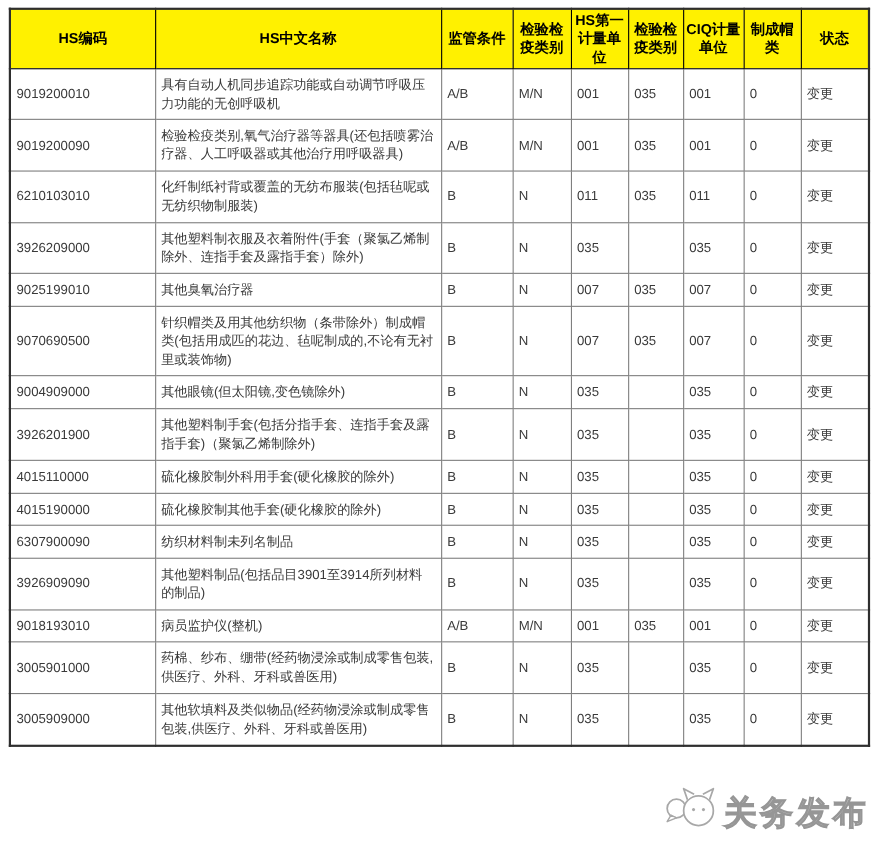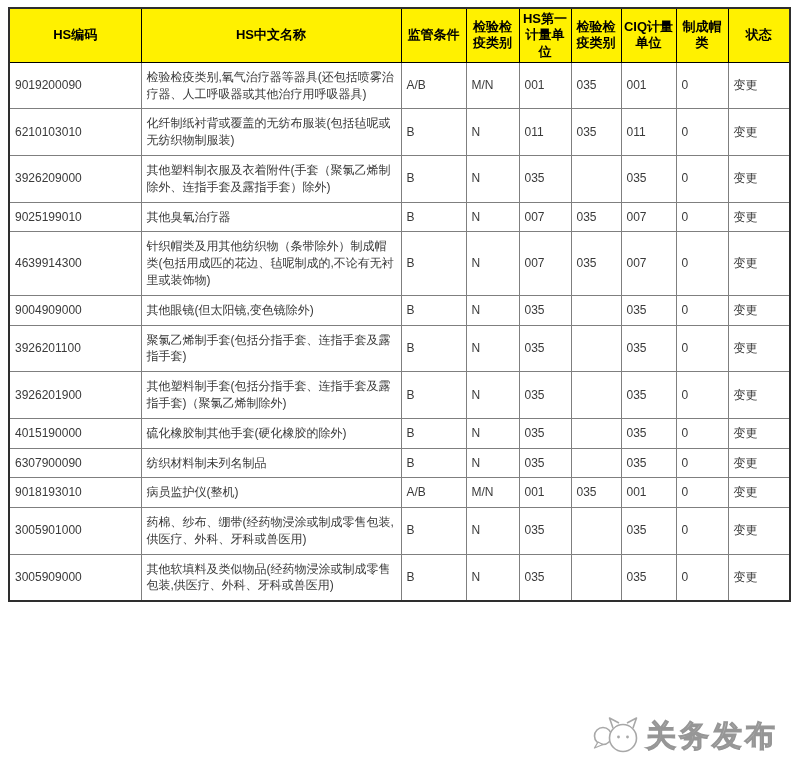--- a/index.html
+++ b/index.html
@@ -54,24 +54,24 @@
   col.c-sup   { width: 65px; }
   col.c-insp  { width: 53px; }
   col.c-u1    { width: 52px; }
   col.c-u2    { width: 50px; }
   col.c-ciq   { width: 55px; }
   col.c-valid { width: 52px; }
   col.c-stat  { width: 62px; }
 
   .watermark {
     position: absolute;
-    right: 22px;
+    right: 10px;
     bottom: 8px;
     display: flex;
-    align-items: center;
+    align-items: flex-end;
     gap: 3px;
     pointer-events: none;
   }
   .watermark .wm-text {
     font-size: 30px;
     font-weight: bold;
     letter-spacing: 3px;
     color: #c3c3c3;
     -webkit-text-stroke: 1px #969696;
     white-space: nowrap;
@@ -102,20 +102,31 @@
           <th>检验检疫类别</th>
           <th>HS第一计量单位</th>
           <th>检验检疫类别</th>
           <th>CIQ计量单位</th>
           <th>制成帽类</th>
           <th>状态</th>
         </tr>
       </thead>
       <tbody>
           <tr>
+            <td>9019200010</td>
+            <td>具有自动人机同步追踪功能或自动调节呼吸压力功能的无创呼吸机</td>
+            <td>A/B</td>
+            <td>M/N</td>
+            <td>001</td>
+            <td>035</td>
+            <td>001</td>
+            <td>0</td>
+            <td>变更</td>
+          </tr>
+          <tr>
             <td>9019200090</td>
             <td>检验检疫类别,氧气治疗器等器具(还包括喷雾治疗器、人工呼吸器或其他治疗用呼吸器具)</td>
             <td>A/B</td>
             <td>M/N</td>
             <td>001</td>
             <td>035</td>
             <td>001</td>
             <td>0</td>
             <td>变更</td>
           </tr>
@@ -146,21 +157,21 @@
             <td>其他臭氧治疗器</td>
             <td>B</td>
             <td>N</td>
             <td>007</td>
             <td>035</td>
             <td>007</td>
             <td>0</td>
             <td>变更</td>
           </tr>
           <tr>
-            <td>4639914300</td>
+            <td>9070690500</td>
             <td>针织帽类及用其他纺织物（条带除外）制成帽类(包括用成匹的花边、毡呢制成的,不论有无衬里或装饰物)</td>
             <td>B</td>
             <td>N</td>
             <td>007</td>
             <td>035</td>
             <td>007</td>
             <td>0</td>
             <td>变更</td>
           </tr>
           <tr>
@@ -168,55 +179,66 @@
             <td>其他眼镜(但太阳镜,变色镜除外)</td>
             <td>B</td>
             <td>N</td>
             <td>035</td>
             <td></td>
             <td>035</td>
             <td>0</td>
             <td>变更</td>
           </tr>
           <tr>
-            <td>3926201100</td>
-            <td>聚氯乙烯制手套(包括分指手套、连指手套及露指手套)</td>
-            <td>B</td>
-            <td>N</td>
-            <td>035</td>
-            <td></td>
-            <td>035</td>
-            <td>0</td>
-            <td>变更</td>
-          </tr>
-          <tr>
             <td>3926201900</td>
             <td>其他塑料制手套(包括分指手套、连指手套及露指手套)（聚氯乙烯制除外)</td>
             <td>B</td>
             <td>N</td>
             <td>035</td>
             <td></td>
             <td>035</td>
             <td>0</td>
             <td>变更</td>
           </tr>
           <tr>
+            <td>4015110000</td>
+            <td>硫化橡胶制外科用手套(硬化橡胶的除外)</td>
+            <td>B</td>
+            <td>N</td>
+            <td>035</td>
+            <td></td>
+            <td>035</td>
+            <td>0</td>
+            <td>变更</td>
+          </tr>
+          <tr>
             <td>4015190000</td>
             <td>硫化橡胶制其他手套(硬化橡胶的除外)</td>
             <td>B</td>
             <td>N</td>
             <td>035</td>
             <td></td>
             <td>035</td>
             <td>0</td>
             <td>变更</td>
           </tr>
           <tr>
             <td>6307900090</td>
             <td>纺织材料制未列名制品</td>
+            <td>B</td>
+            <td>N</td>
+            <td>035</td>
+            <td></td>
+            <td>035</td>
+            <td>0</td>
+            <td>变更</td>
+          </tr>
+          <tr>
+            <td>3926909090</td>
+            <td>其他塑料制品(包括品目3901至3914所列材料的制品)</td>
             <td>B</td>
             <td>N</td>
             <td>035</td>
             <td></td>
             <td>035</td>
             <td>0</td>
             <td>变更</td>
           </tr>
           <tr>
             <td>9018193010</td>

